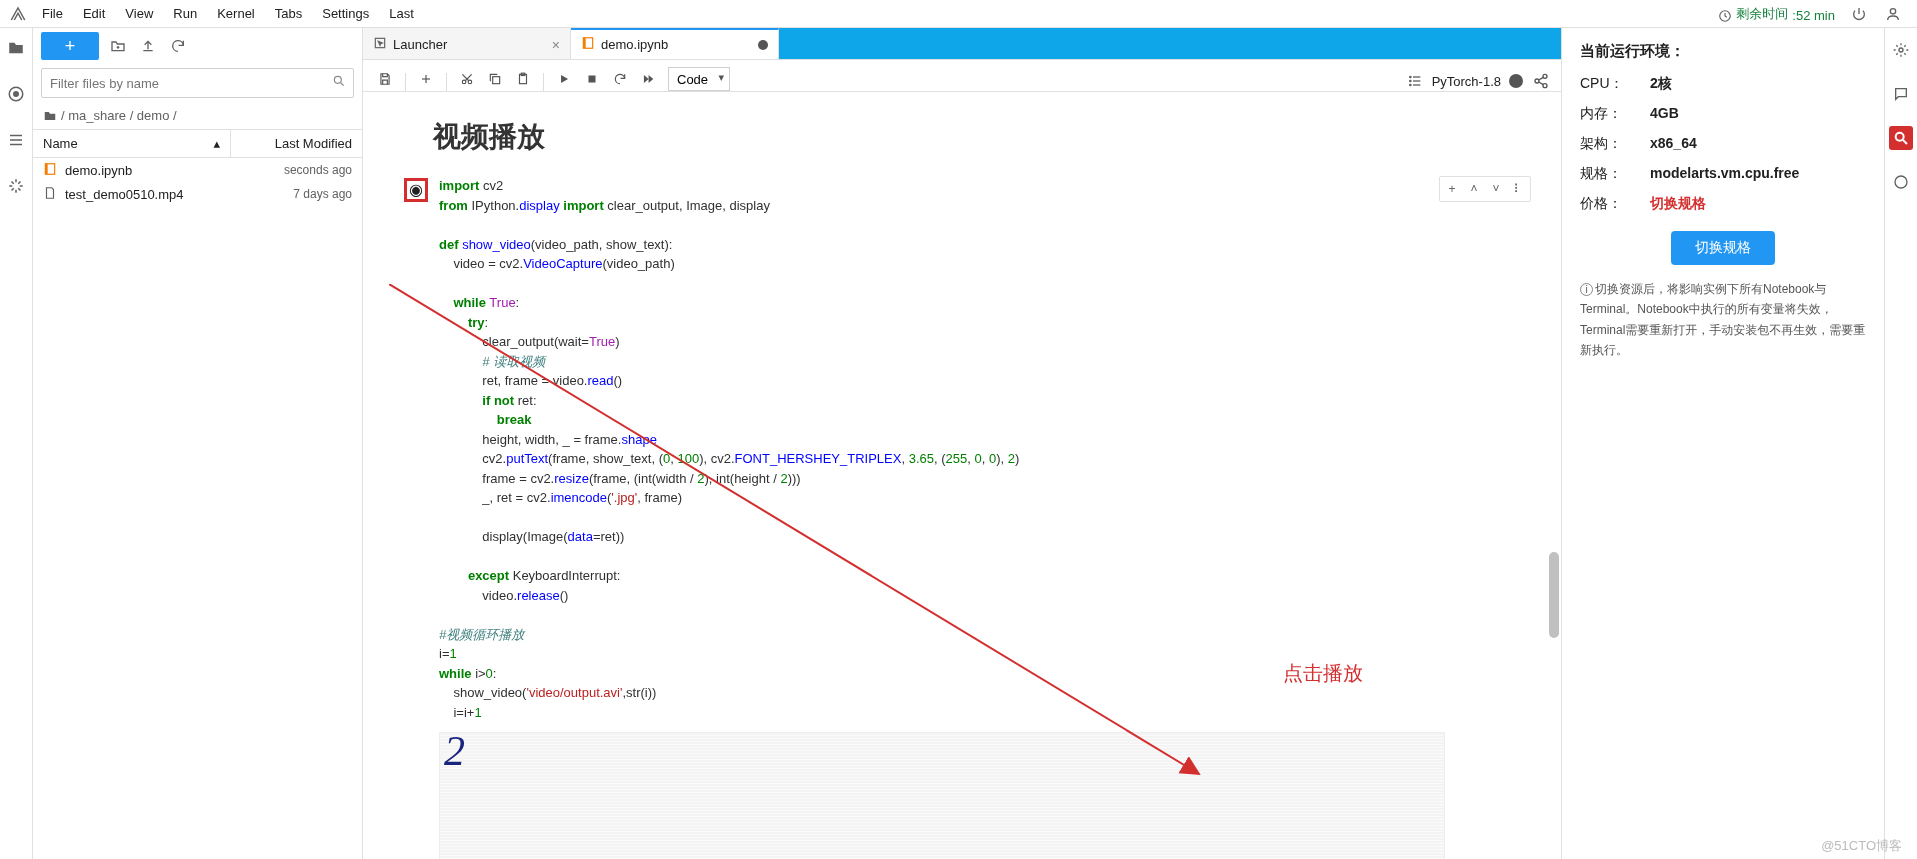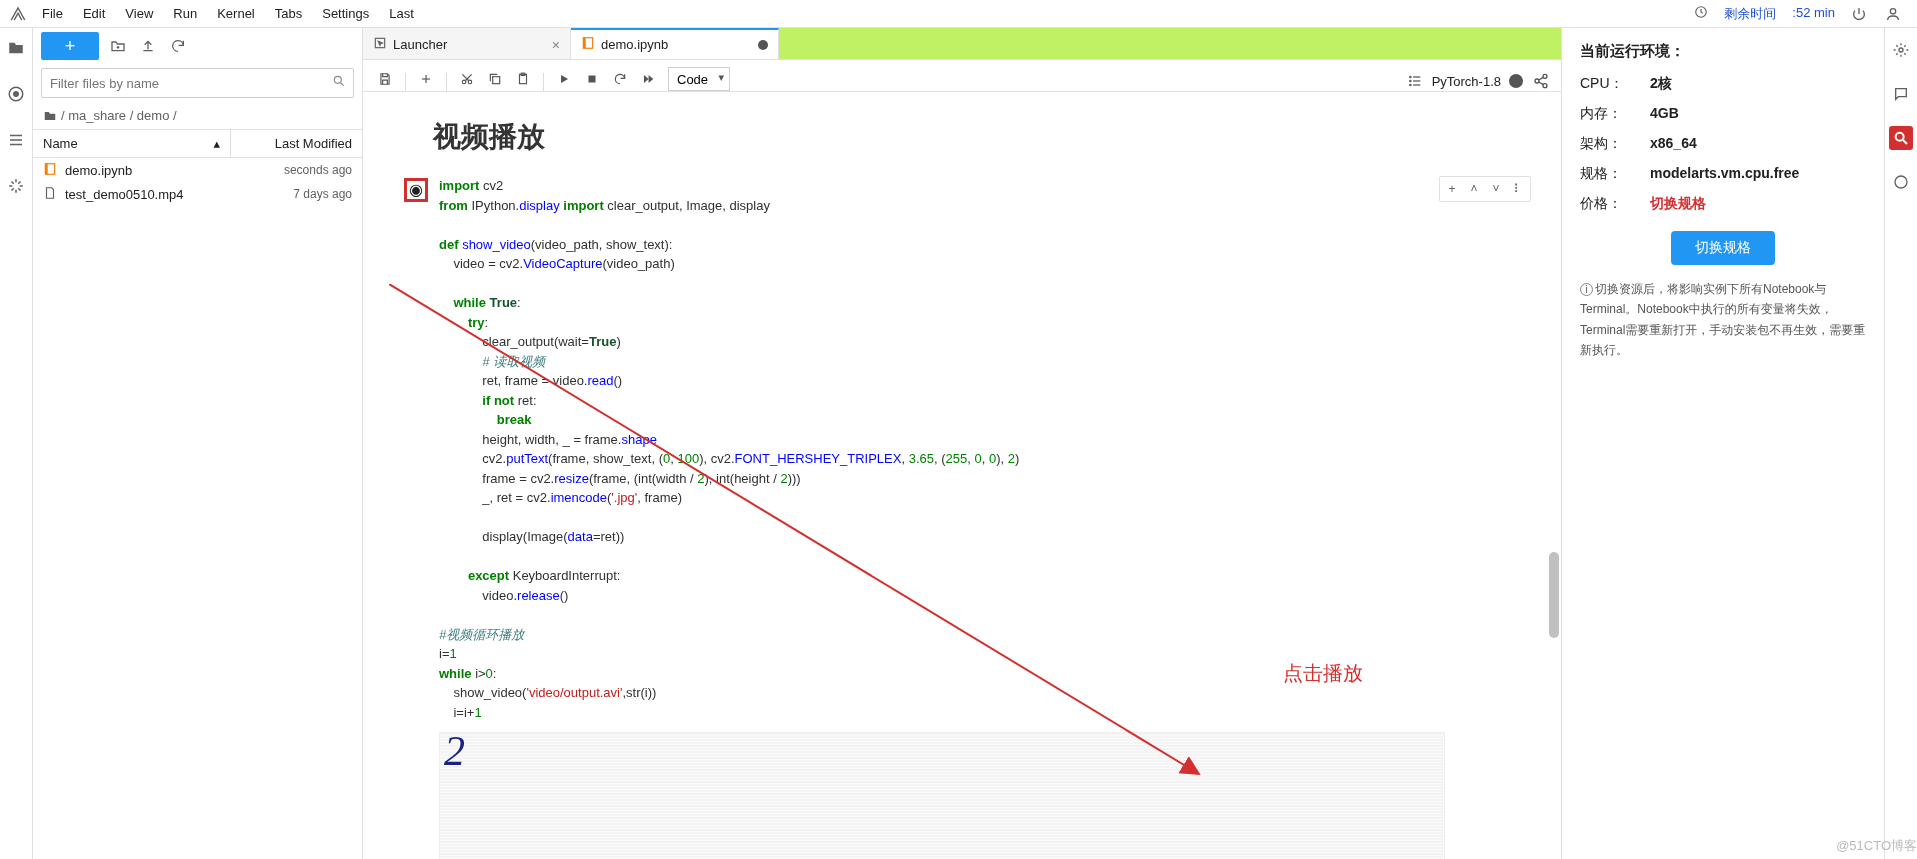--- a/index.html
+++ b/index.html
@@ -2,21 +2,21 @@
 <html><head>
 <meta charset="utf-8">
 <style>
 *{box-sizing:border-box;margin:0;padding:0;font-family:-apple-system,BlinkMacSystemFont,"Segoe UI",Helvetica,Arial,sans-serif}
 body{width:1917px;height:859px;overflow:hidden;font-size:13px;color:#212121;background:#fff}
 .topbar{height:28px;display:flex;align-items:center;border-bottom:1px solid #e0e0e0;padding:0 4px}
 .logo-icon{width:20px;height:20px;margin:0 4px;display:flex;align-items:center;justify-content:center}
 .menu-items{display:flex}
 .menu-item{padding:4px 10px;cursor:pointer}
 .topbar-right{margin-left:auto;display:flex;align-items:center;gap:14px;padding-right:10px}
-.clock-info{display:flex;align-items:flex-start;gap:16px;color:#1d4ed8}
+.clock-info{display:flex;align-items:flex-end;gap:4px;color:#15803d}
 .icon-btn{width:20px;height:20px;display:flex;align-items:center;justify-content:center;cursor:pointer;color:#555}
 .main{display:flex;height:831px}
 .activity-bar{width:33px;background:#fff;border-right:1px solid #e0e0e0;display:flex;flex-direction:column;align-items:center;padding-top:8px;gap:22px}
 .activity-item{width:24px;height:24px;display:flex;align-items:center;justify-content:center;cursor:pointer;color:#616161}
 .activity-item.active{color:#1976d2}
 .file-panel{width:330px;border-right:1px solid #e0e0e0;display:flex;flex-direction:column}
 .file-toolbar{height:36px;display:flex;align-items:center;padding:0 8px;gap:8px}
 .new-btn{background:#2196f3;color:#fff;border:none;width:58px;height:28px;border-radius:2px;font-size:18px;cursor:pointer;display:flex;align-items:center;justify-content:center}
 .tb-icon{width:22px;height:22px;display:flex;align-items:center;justify-content:center;cursor:pointer;color:#616161}
 .filter-row{padding:4px 8px}
@@ -26,21 +26,21 @@
 .breadcrumb{padding:6px 10px;display:flex;align-items:center;gap:4px;color:#616161;font-size:13px}
 .file-header{display:flex;border-top:1px solid #e0e0e0;border-bottom:1px solid #e0e0e0;font-size:13px}
 .fh-name{flex:1;padding:6px 10px;display:flex;align-items:center;justify-content:space-between}
 .fh-mod{width:132px;padding:6px 10px;text-align:right;border-left:1px solid #e0e0e0}
 .file-list{flex:1;overflow:auto}
 .file-row{display:flex;align-items:center;padding:4px 10px;cursor:pointer}
 .file-icon{width:16px;height:16px;margin-right:6px;flex-shrink:0}
 .file-name{flex:1}
 .file-mod{width:122px;text-align:right;color:#616161;font-size:12px}
 .center{flex:1;display:flex;flex-direction:column;min-width:0;border-right:1px solid #e0e0e0}
-.tabs{height:32px;display:flex;border-bottom:1px solid #e0e0e0;background:#bef264}
+.tabs{height:32px;display:flex;border-bottom:1px solid #e0e0e0;background:#0ea5e9}
 .tab{display:flex;align-items:center;padding:0 10px;border-right:1px solid #e0e0e0;gap:6px;background:#f5f5f5;cursor:pointer;min-width:208px;position:relative;border-top:2px solid transparent}
 .tab.active{background:#fff;border-top:2px solid #2196f3}
 .tab-close{margin-left:auto;color:#888;cursor:pointer;font-size:14px}
 .tab-dot{width:10px;height:10px;border-radius:50%;background:#555;margin-left:auto}
 .nb-toolbar{height:32px;display:flex;align-items:flex-end;padding:0 10px;border-bottom:1px solid #e0e0e0;gap:4px}
 .nb-tb-icon{width:24px;height:24px;display:flex;align-items:center;justify-content:center;cursor:pointer;color:#555;border-radius:2px}
 .nb-tb-sep{width:1px;height:18px;background:#ddd;margin:0 4px}
 .cell-type{border:1px solid #cfcfcf;height:24px;padding:0 20px 0 8px;font-size:13px;margin-left:4px;background:#fff;appearance:none;position:relative}
 .cell-type-wrap{position:relative}
 .cell-type-wrap::after{content:"▾";position:absolute;right:6px;top:4px;color:#555;pointer-events:none;font-size:11px}
@@ -52,39 +52,39 @@
 .cell-gutter{width:46px;flex-shrink:0;display:flex;justify-content:center;padding-top:2px}
 .run-cell-btn{width:24px;height:24px;border:3px solid #d32f2f;display:flex;align-items:center;justify-content:center;cursor:pointer}
 .run-inner{font-size:16px;line-height:1}
 .cell-content{flex:1;font-family:Menlo,Consolas,"DejaVu Sans Mono",monospace;font-size:13px;line-height:1.5;white-space:pre;color:#303030}
 .k-kw{color:#008000;font-weight:bold}
 .k-fn{color:#0000ff}
 .k-cls{color:#0000ff}
 .k-str{color:#ba2121}
 .k-num{color:#008000}
 .k-cm{color:#408080;font-style:italic}
-.k-bool{color:#14532d;font-weight:bold}
+.k-bool{color:#a21caf;font-weight:normal}
 .cell-toolbar{position:absolute;right:0;top:0;display:flex;gap:2px;background:#fff;border:1px solid #e0e0e0;padding:2px;border-radius:2px}
 .ct-btn{width:20px;height:20px;display:flex;align-items:center;justify-content:center;cursor:pointer;color:#666;font-size:12px}
 .annotation-arrow{position:absolute;left:26px;top:192px;pointer-events:none;z-index:5}
 .annotation-text{position:absolute;left:920px;top:568px;color:#d32f2f;font-size:20px;font-weight:500;pointer-events:none;z-index:5}
 .output-area{margin-left:46px;margin-top:10px}
 .output-frame{width:1006px;height:200px;background:repeating-linear-gradient(0deg,#fafafa,#fafafa 1px,#eee 2px,#fafafa 3px);border:1px solid #eee;position:relative;overflow:hidden}
 .output-num{position:absolute;left:4px;top:-6px;font-family:serif;font-size:42px;color:#1a237e;font-style:italic}
 .right-panel{width:322px;padding:14px 18px;font-size:14px;overflow:auto}
 .rp-title{font-weight:bold;margin-bottom:14px;font-size:15px}
 .rp-row{display:flex;margin-bottom:12px}
 .rp-label{width:70px;font-weight:normal}
 .rp-value{font-weight:bold}
 .rp-value.red{color:#d32f2f}
 .switch-btn{background:#2196f3;color:#fff;border:none;padding:8px 24px;border-radius:4px;cursor:pointer;display:block;margin:18px auto 14px;font-size:14px}
 .rp-note{font-size:12px;color:#555;line-height:1.7}
 .rp-note-icon{display:inline-block;width:13px;height:13px;border:1px solid #888;border-radius:50%;text-align:center;line-height:12px;font-size:10px;margin-right:2px}
 .far-right{width:33px;border-left:1px solid #e0e0e0;display:flex;flex-direction:column;align-items:center;padding-top:10px;gap:20px}
-.watermark{position:absolute;right:0;bottom:4px;color:#bbb;font-size:13px}
+.watermark{position:absolute;right:15px;bottom:4px;color:#bbb;font-size:13px}
 .nb-icon-svg{width:14px;height:14px}
 .scrollbar-fake{position:absolute;right:2px;top:0;width:12px;height:100%}
 .scrollbar-thumb{position:absolute;right:0;width:10px;height:86px;background:#c0c0c0;border-radius:5px;top:460px}
 .toc-icon{width:18px;height:18px;display:flex;align-items:center;justify-content:center;cursor:pointer;color:#616161}
 </style>
 </head>
 <body>
 
 <div class="topbar">
   <div class="logo-icon">

